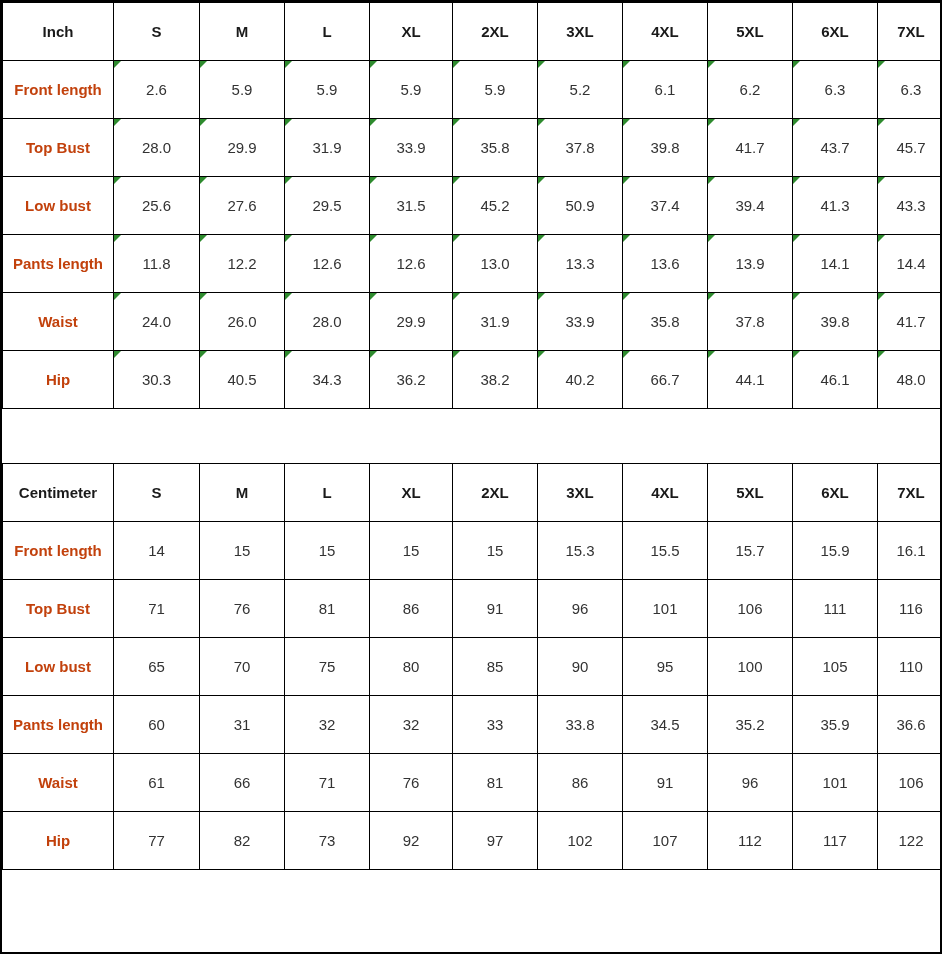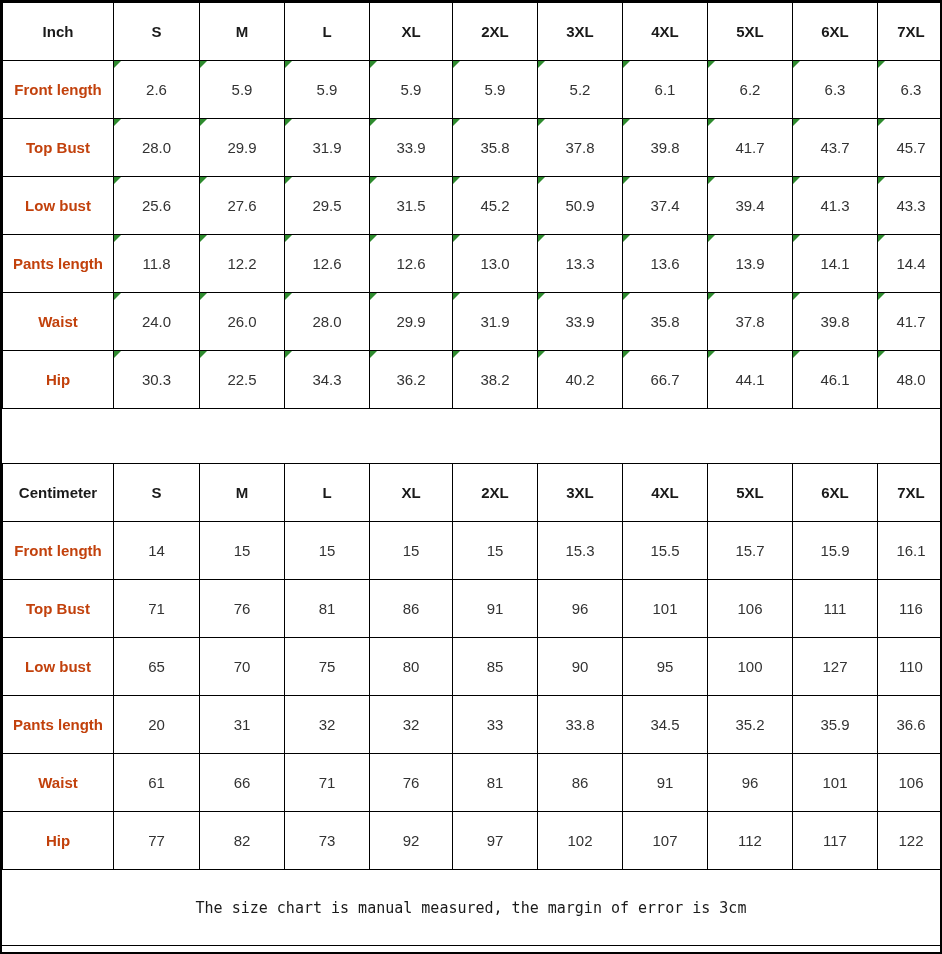--- a/index.html
+++ b/index.html
@@ -178,21 +178,21 @@
           <td class="marked">31.9</td>
           <td class="marked">33.9</td>
           <td class="marked">35.8</td>
           <td class="marked">37.8</td>
           <td class="marked">39.8</td>
           <td class="marked">41.7</td>
         </tr>
         <tr>
           <td class="lbl">Hip</td>
           <td class="marked">30.3</td>
-          <td class="marked">22.5</td>
+          <td class="marked">40.5</td>
           <td class="marked">34.3</td>
           <td class="marked">36.2</td>
           <td class="marked">38.2</td>
           <td class="marked">40.2</td>
           <td class="marked">66.7</td>
           <td class="marked">44.1</td>
           <td class="marked">46.1</td>
           <td class="marked">48.0</td>
         </tr>
       </tbody>
@@ -257,26 +257,26 @@
         <tr>
           <td class="lbl">Low bust</td>
           <td class="">65</td>
           <td class="">70</td>
           <td class="">75</td>
           <td class="">80</td>
           <td class="">85</td>
           <td class="">90</td>
           <td class="">95</td>
           <td class="">100</td>
-          <td class="">127</td>
+          <td class="">105</td>
           <td class="">110</td>
         </tr>
         <tr>
           <td class="lbl">Pants length</td>
-          <td class="">20</td>
+          <td class="">60</td>
           <td class="">31</td>
           <td class="">32</td>
           <td class="">32</td>
           <td class="">33</td>
           <td class="">33.8</td>
           <td class="">34.5</td>
           <td class="">35.2</td>
           <td class="">35.9</td>
           <td class="">36.6</td>
         </tr>
@@ -302,15 +302,14 @@
           <td class="">97</td>
           <td class="">102</td>
           <td class="">107</td>
           <td class="">112</td>
           <td class="">117</td>
           <td class="">122</td>
         </tr>
       </tbody>
   </table>
 
-  <div class="footer-row">The size chart is manual measured, the margin of error is 3cm</div>
   <div class="bottom-strip"></div>
 </div>
 
 </body></html>

